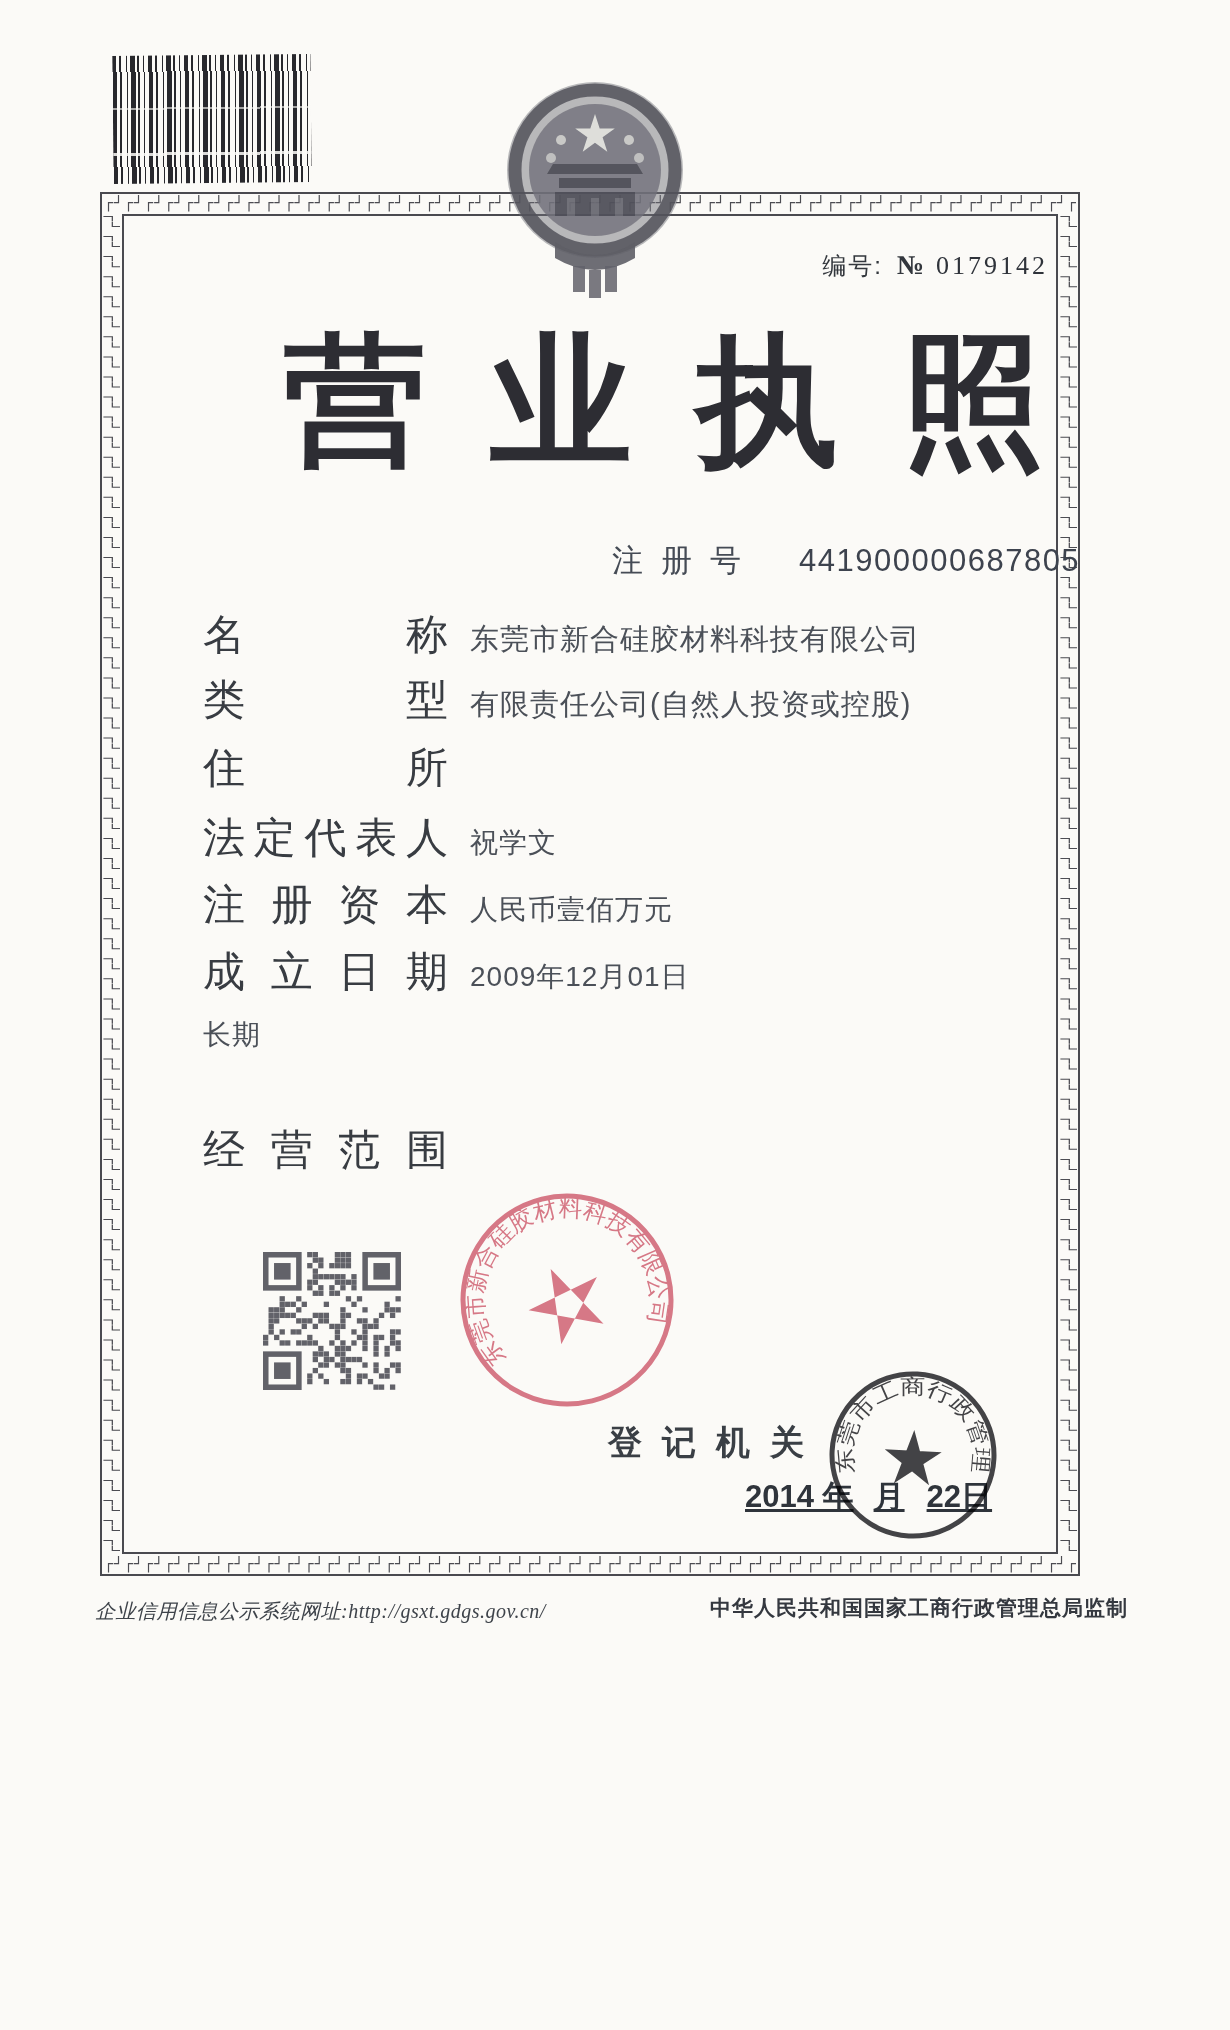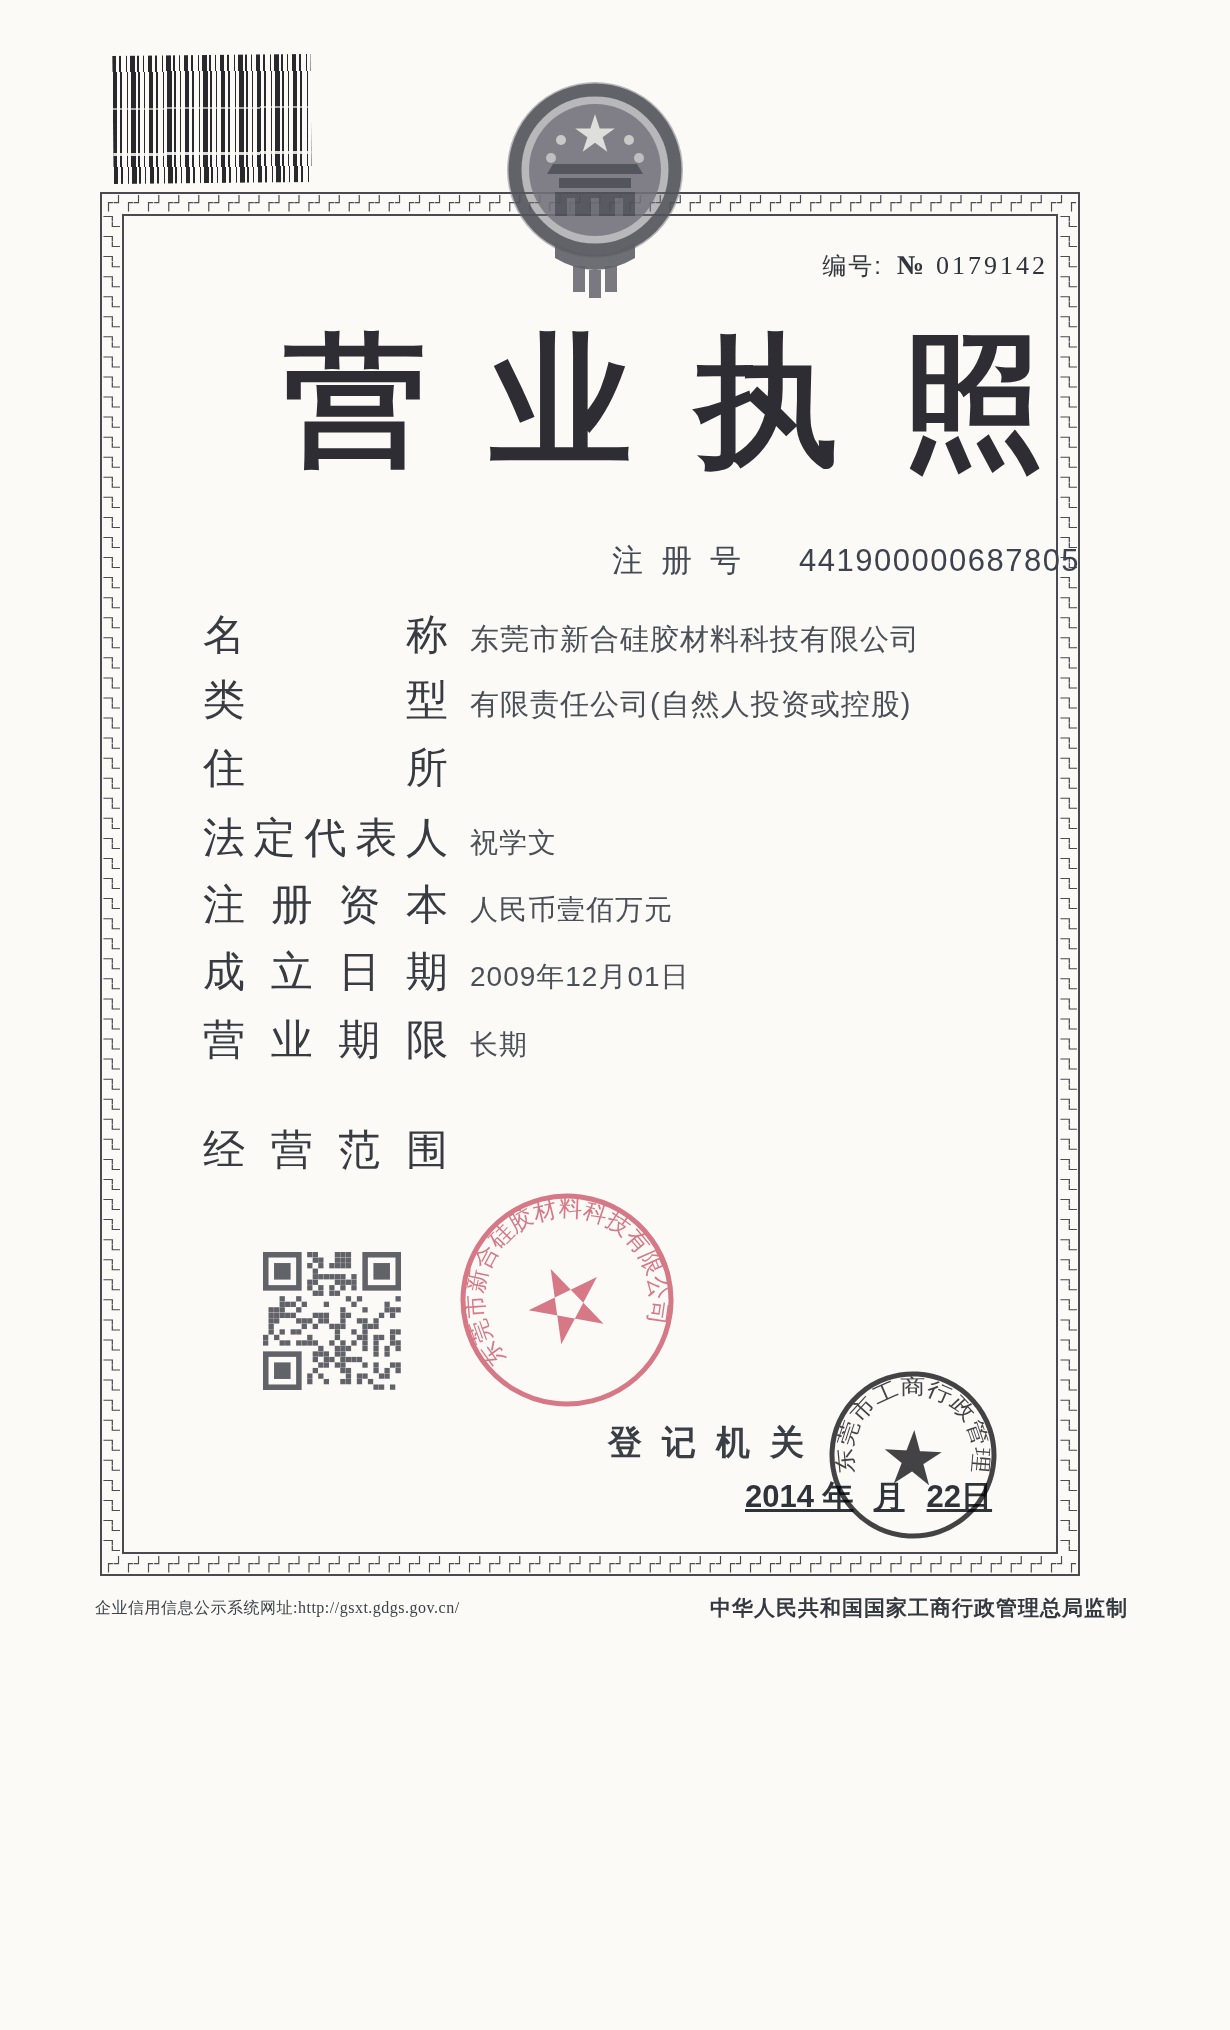--- a/index.html
+++ b/index.html
@@ -51,21 +51,21 @@
   .company-seal{left:450px;top:1183px;width:234px;height:234px;z-index:4;opacity:.8;mix-blend-mode:multiply;filter:blur(.3px);}
   .authority-seal{left:826px;top:1368px;width:174px;height:174px;z-index:5;opacity:.88;mix-blend-mode:multiply;}
 
   
   .registrar{left:608px;top:1420px;z-index:3;font-size:34px;font-weight:600;letter-spacing:20px;color:#3a3f45;}
   .date-line{left:745px;top:1476px;z-index:3;font-size:31px;font-weight:600;color:#2f343b;text-decoration:underline;}
   .date-line .m{margin-left:20px;}
   .date-line .d{margin-left:22px;}
 
   
-  .footer-left{left:95px;top:1598px;z-index:2;font-size:16px;color:#3e434a;font-family:"Liberation Serif",serif;letter-spacing:.5px;}
+  .footer-left{left:95px;top:1598px;z-index:2;font-size:20px;color:#3e434a;font-family:"Liberation Serif",serif;letter-spacing:.5px;font-style:italic;}
   .footer-right{left:710px;top:1594px;z-index:2;font-size:21px;font-weight:700;color:#34383f;font-family:"Liberation Serif",serif;letter-spacing:1px;}
 </style>
 </head>
 <body>
 
 <div class="abs barcode"></div>
 
 <div class="abs emblem">
   <svg width="196" height="230" viewBox="0 0 196 230">
     <circle cx="98" cy="100" r="88" fill="#6d6d75" opacity="0.5"></circle>
@@ -125,21 +125,20 @@
 </div>
 <div class="field-row" style="top:881px">
   <span class="flabel">注册资本</span>
   <span class="fvalue">人民币壹佰万元</span>
 </div>
 <div class="field-row" style="top:948px">
   <span class="flabel">成立日期</span>
   <span class="fvalue">2009年12月01日</span>
 </div>
 <div class="field-row" style="top:1016px">
-  <span class="flabel">营业期限</span>
   <span class="fvalue">长期</span>
 </div>
 <div class="field-row scope-row" style="top:1078px">
   <span class="flabel">经营范围</span>
 </div>
 
 <div class="abs qr">
   <svg id="qr-code" width="138" height="138" viewBox="0 0 138 138">
       <rect x="44.16" y="0" width="5.299199999999999" height="5.299199999999999" fill="#52525a"></rect>
       <rect x="49.67999999999999" y="0" width="5.299199999999999" height="5.299199999999999" fill="#52525a"></rect>

